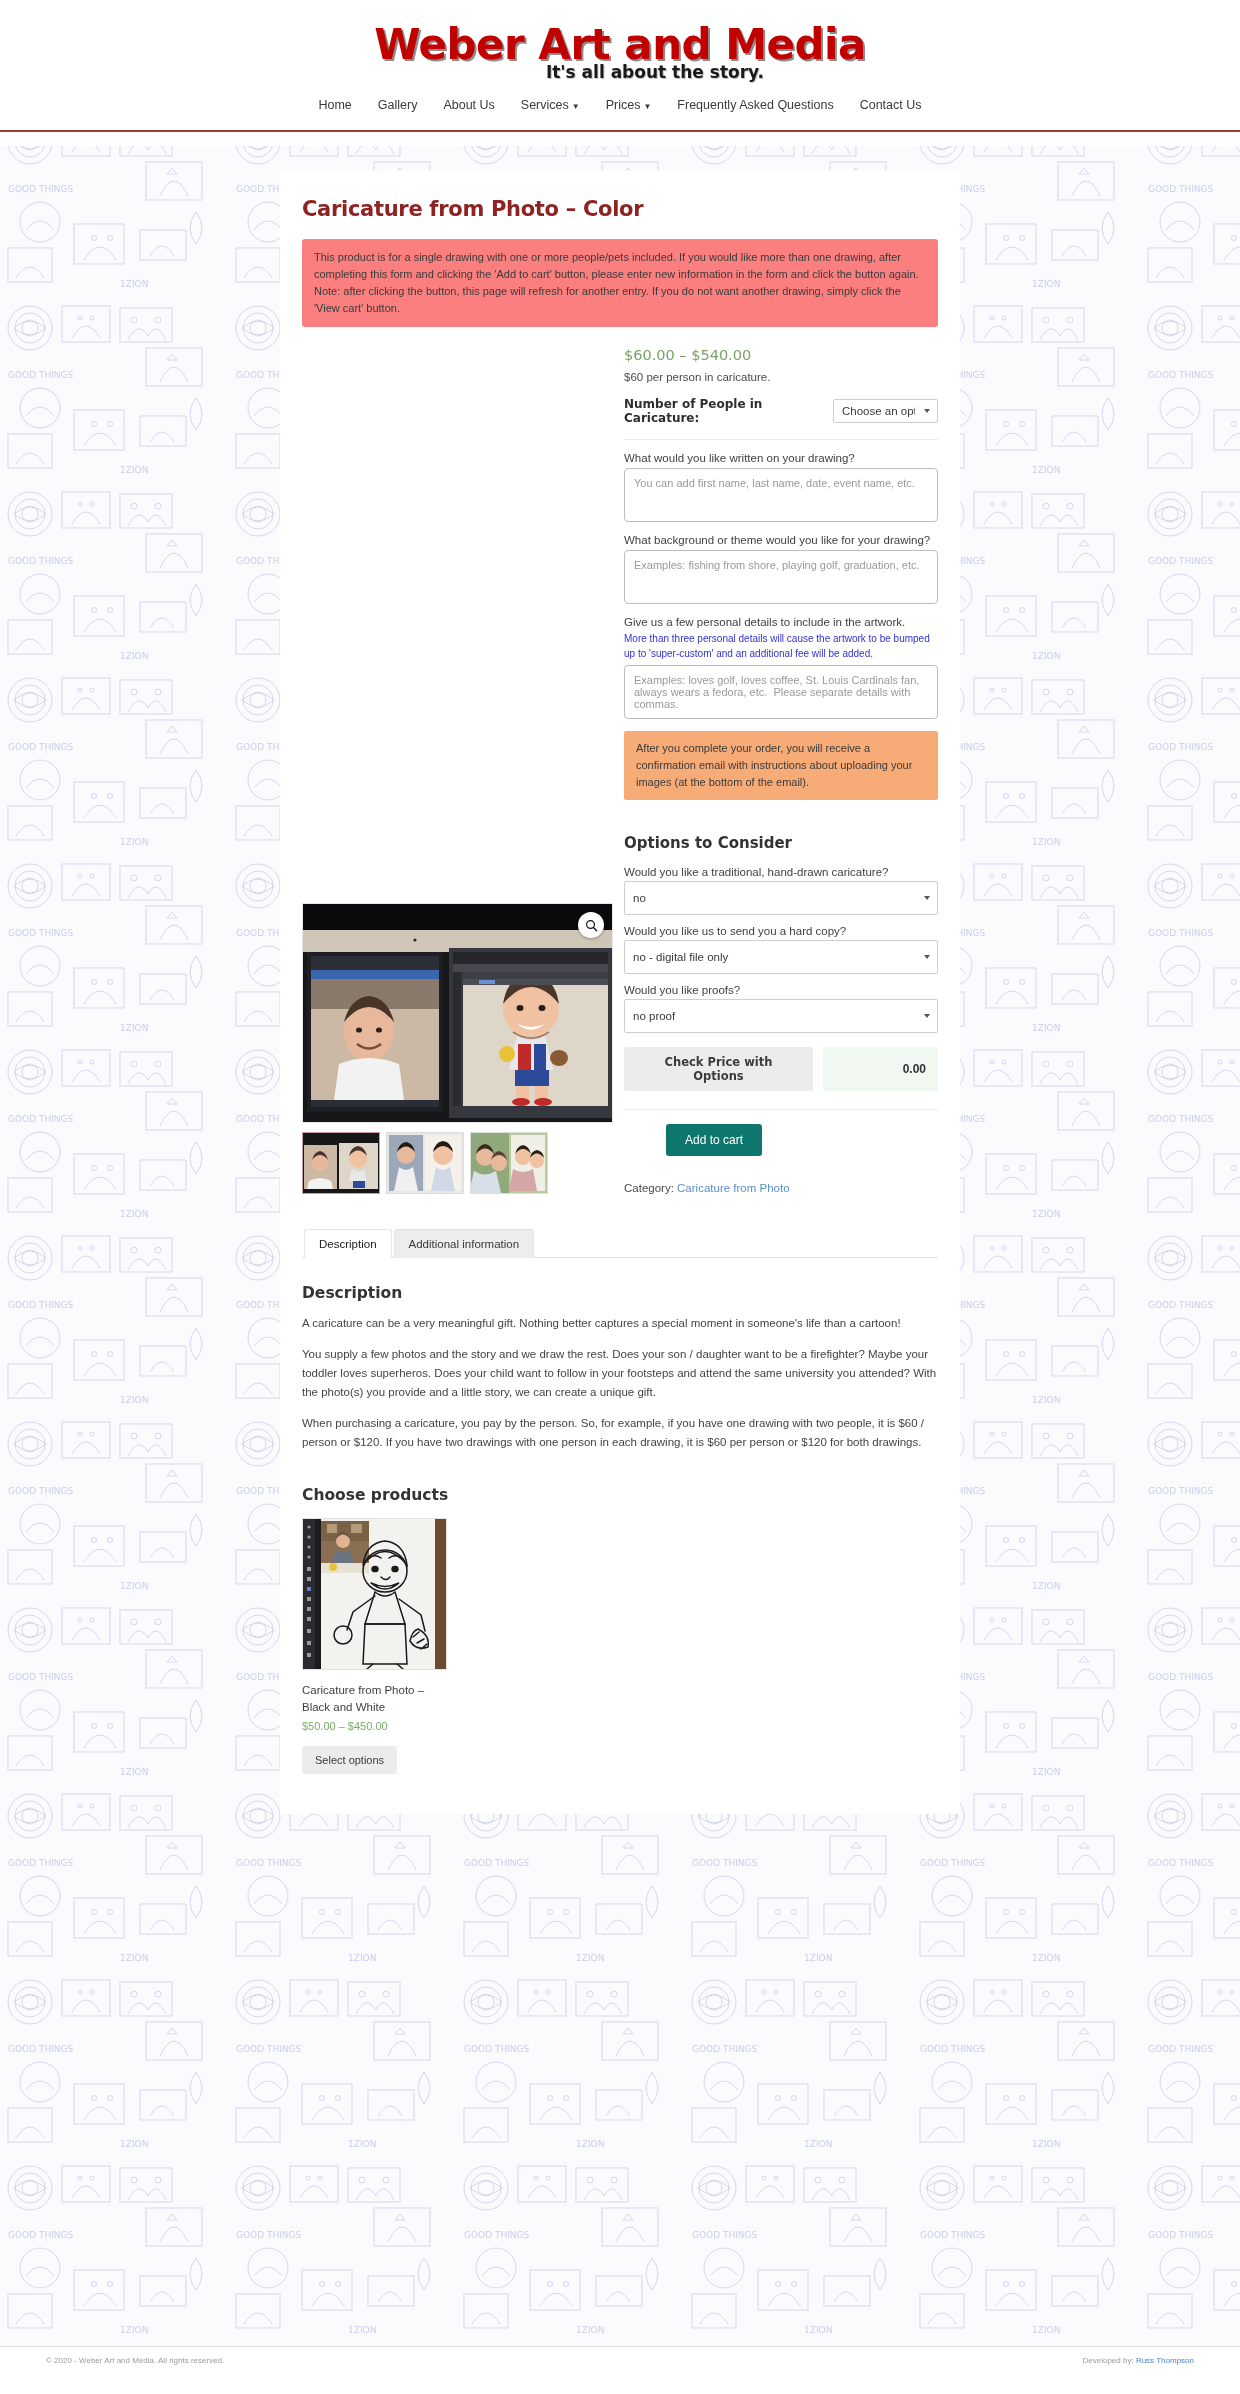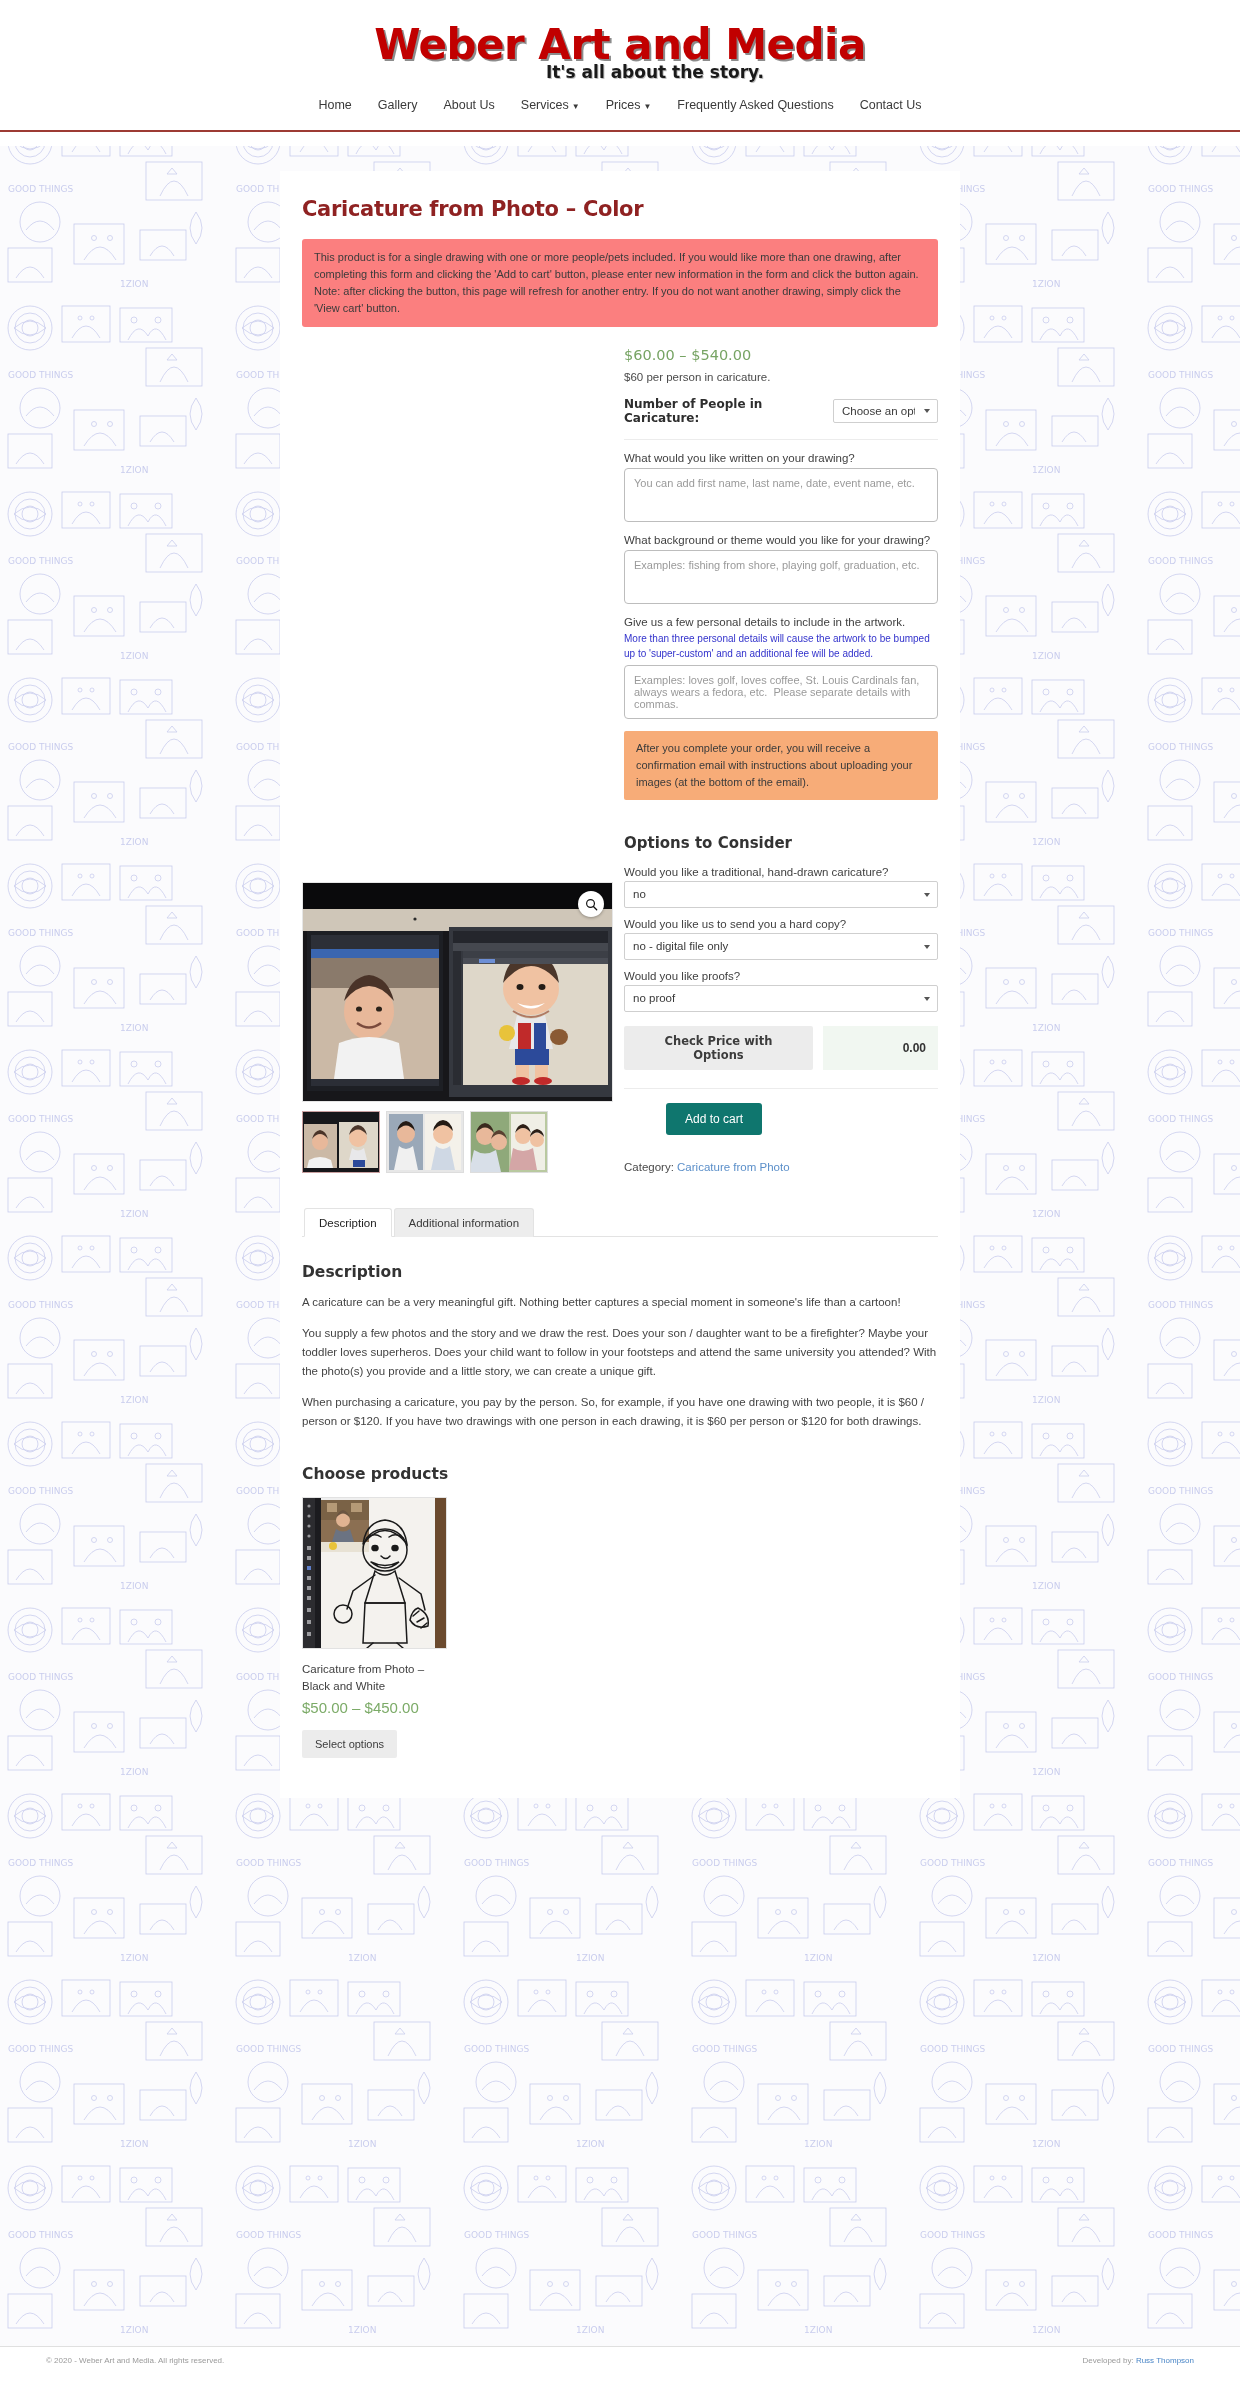--- a/index.html
+++ b/index.html
@@ -201,21 +201,21 @@
 
   .options-head{
     font-family:"DejaVu Sans", sans-serif;
     font-weight:bold;
     font-size:15px;
     color:#333;
     margin:0 0 14px 0;
   }
   .opt-block{ margin-bottom:10px; }
   .opt-block .field-label{ margin-bottom:3px; }
-  .opt-sel{ height:27px; font-size:11.5px; }
+  .opt-sel{ height:34px; font-size:11.5px; }
 
   .price-check-row{
     display:flex; align-items:stretch; justify-content:space-between;
     gap:10px; margin-top:14px;
   }
   .check-price-btn{
     background:#ececec; border:none; border-radius:2px;
     font-family:"DejaVu Sans", sans-serif;
     font-weight:bold;
     font-size:11.5px;
@@ -286,21 +286,21 @@
   .related-card{ width:145px; }
   .related-img{
     width:145px; height:152px;
     border:1px solid #e2e2e2;
     overflow:hidden; background:#efefef;
   }
   .related-name{
     font-size:11.5px; color:#3f3f3f; line-height:1.45;
     margin:12px 0 5px 0;
   }
-  .related-price{ font-size:15px; color:#7cab68; margin:0 0 14px 0; }
+  .related-price{ font-size:11px; color:#7cab68; margin:0 0 14px 0; }
   .select-options-btn{
     background:#ececec; border:none; border-radius:2px;
     font-size:11px; color:#3c3c3c;
     padding:8px 13px; cursor:pointer;
   }
 
   
   .site-footer{
     position:absolute; left:0; right:0; bottom:0;
     height:48px;

